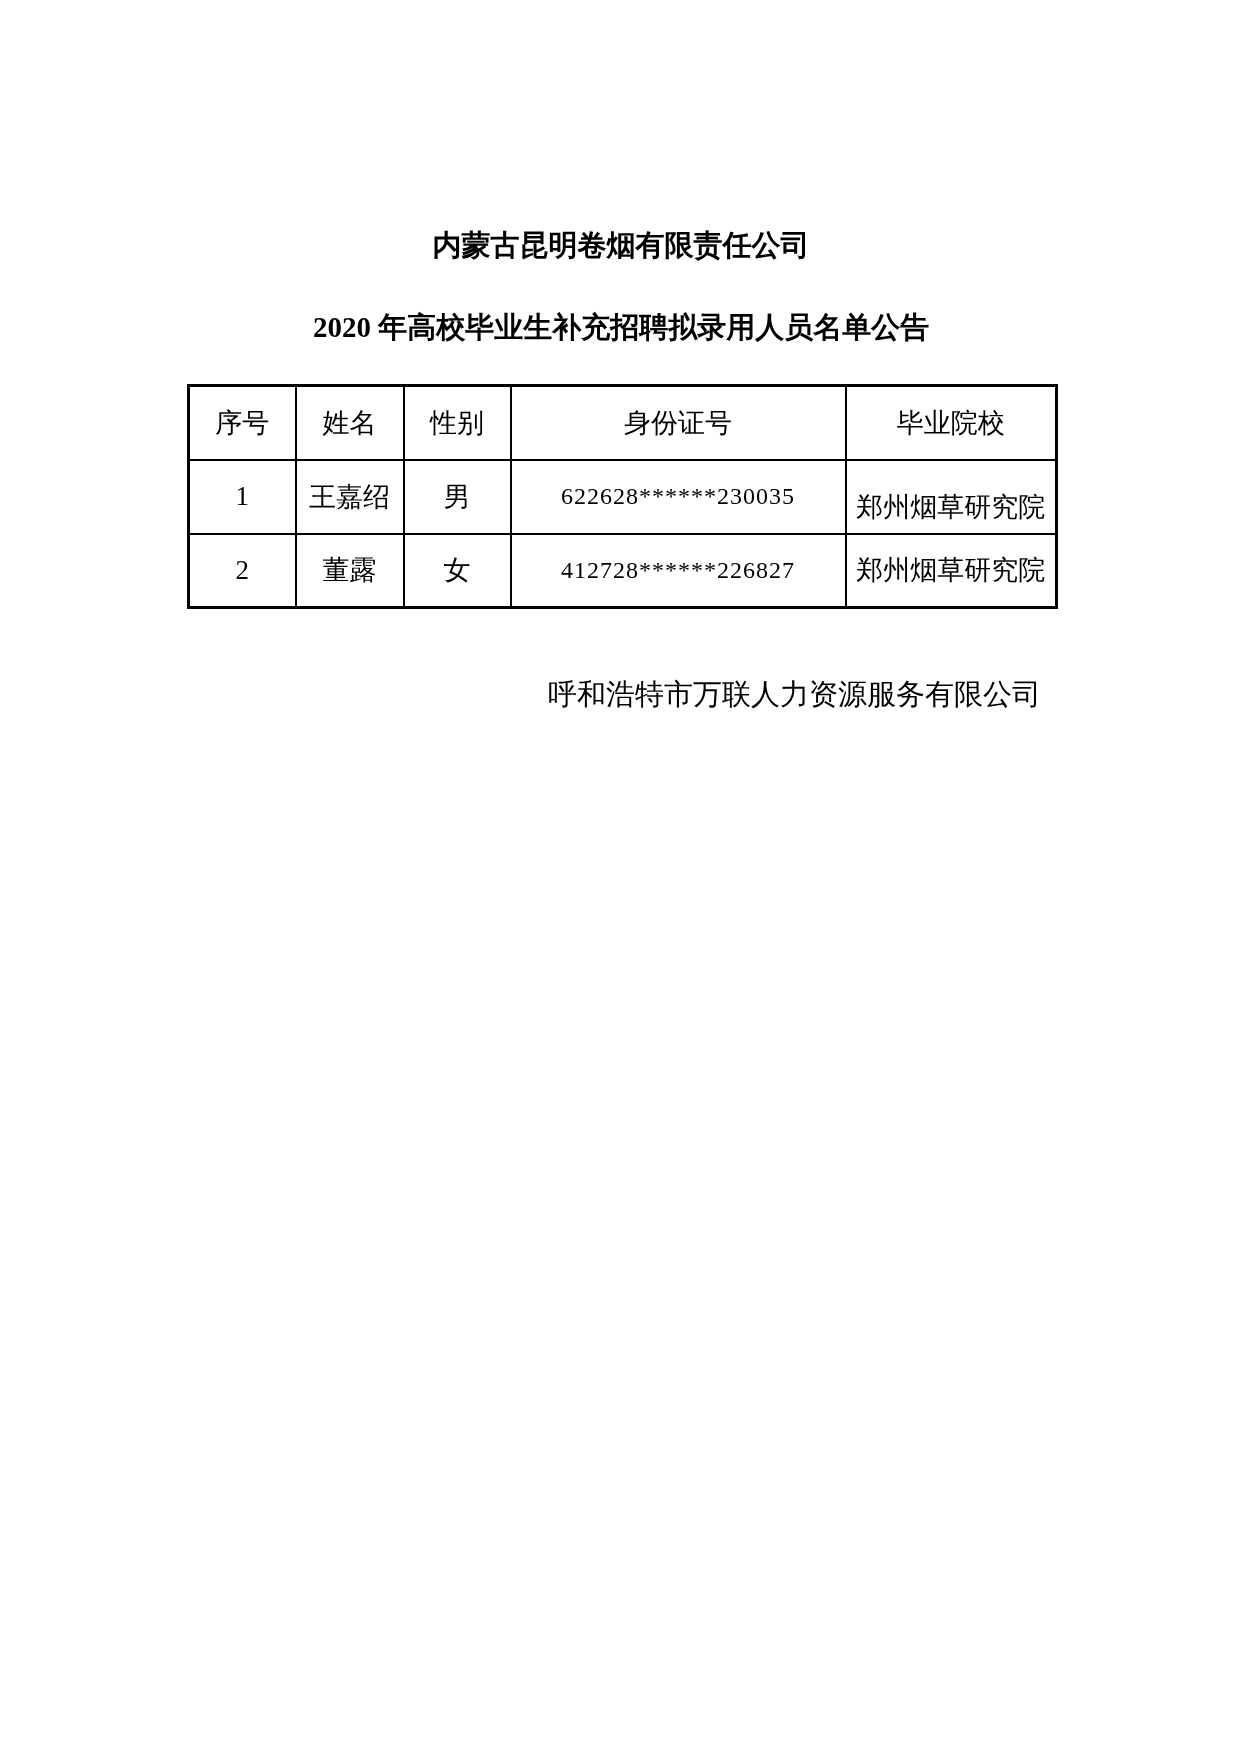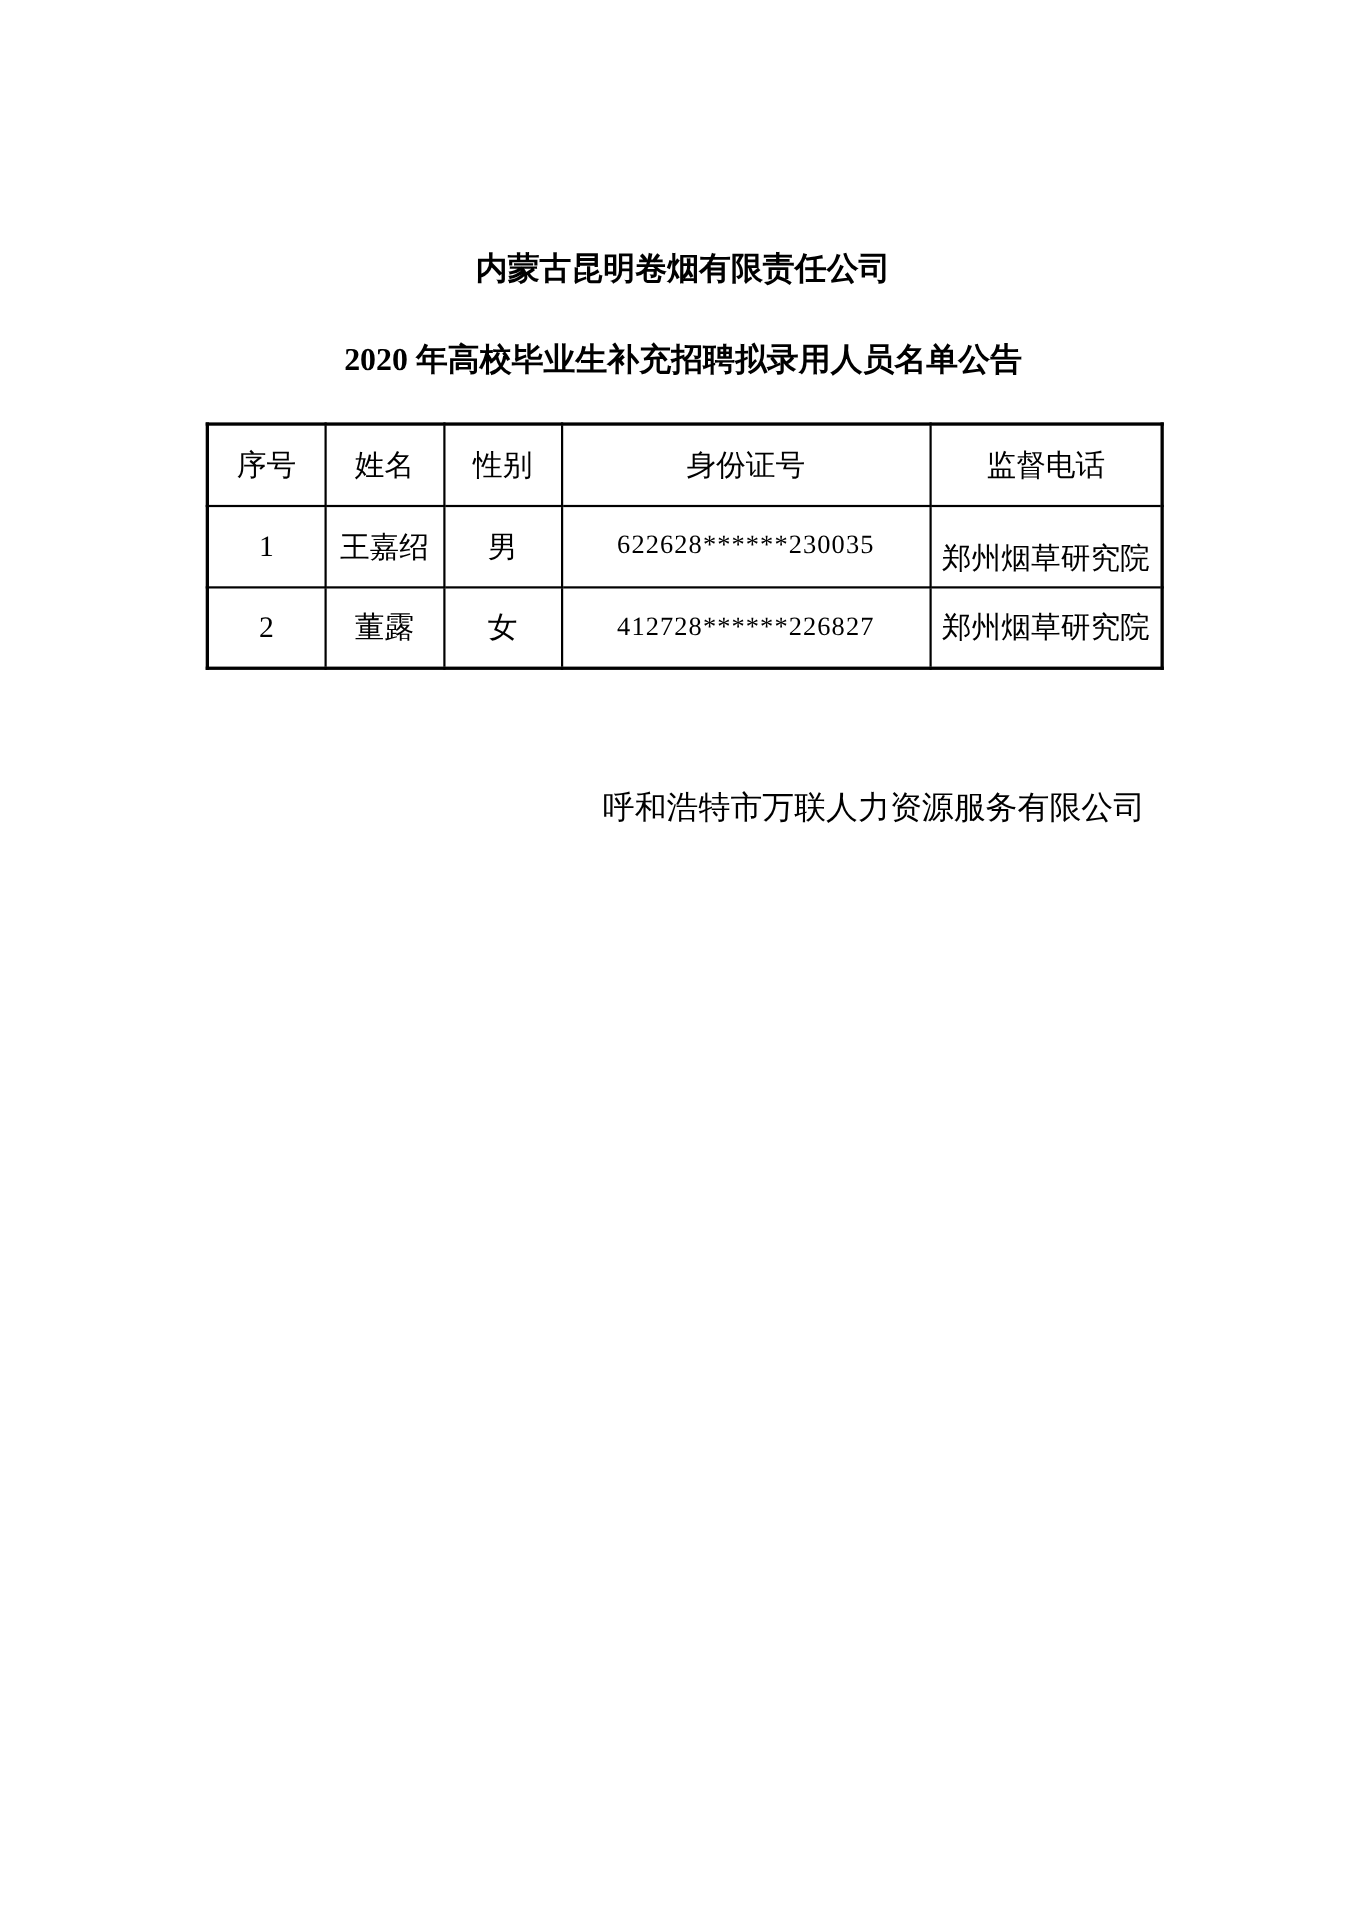--- a/index.html
+++ b/index.html
@@ -62,21 +62,21 @@
     display: inline-block;
     transform: translateY(10px);
   }
   .notice {
     margin-top: 40px;
     font-size: 28px;
     line-height: 34px;
     text-indent: 2em;
   }
   .sign-block {
-    margin-top: 109px;
+    margin-top: 68px;
     text-align: right;
   }
   .sign-company {
     font-size: 29px;
     line-height: 34px;
     padding-right: 14px;
   }
   .sign-date {
     margin-top: 29px;
     font-size: 28px;
@@ -101,21 +101,21 @@
         <col style="width:107px">
         <col style="width:335px">
         <col style="width:211px">
       </colgroup>
       <thead>
         <tr>
           <th>序号</th>
           <th>姓名</th>
           <th>性别</th>
           <th>身份证号</th>
-          <th>监督电话</th>
+          <th>毕业院校</th>
         </tr>
       </thead>
       <tbody>
         <tr>
           <td>1</td>
           <td>王嘉绍</td>
           <td>男</td>
           <td class="id-cell">622628******230035</td>
           <td><span class="nudge-down">郑州烟草研究院</span></td>
         </tr>

